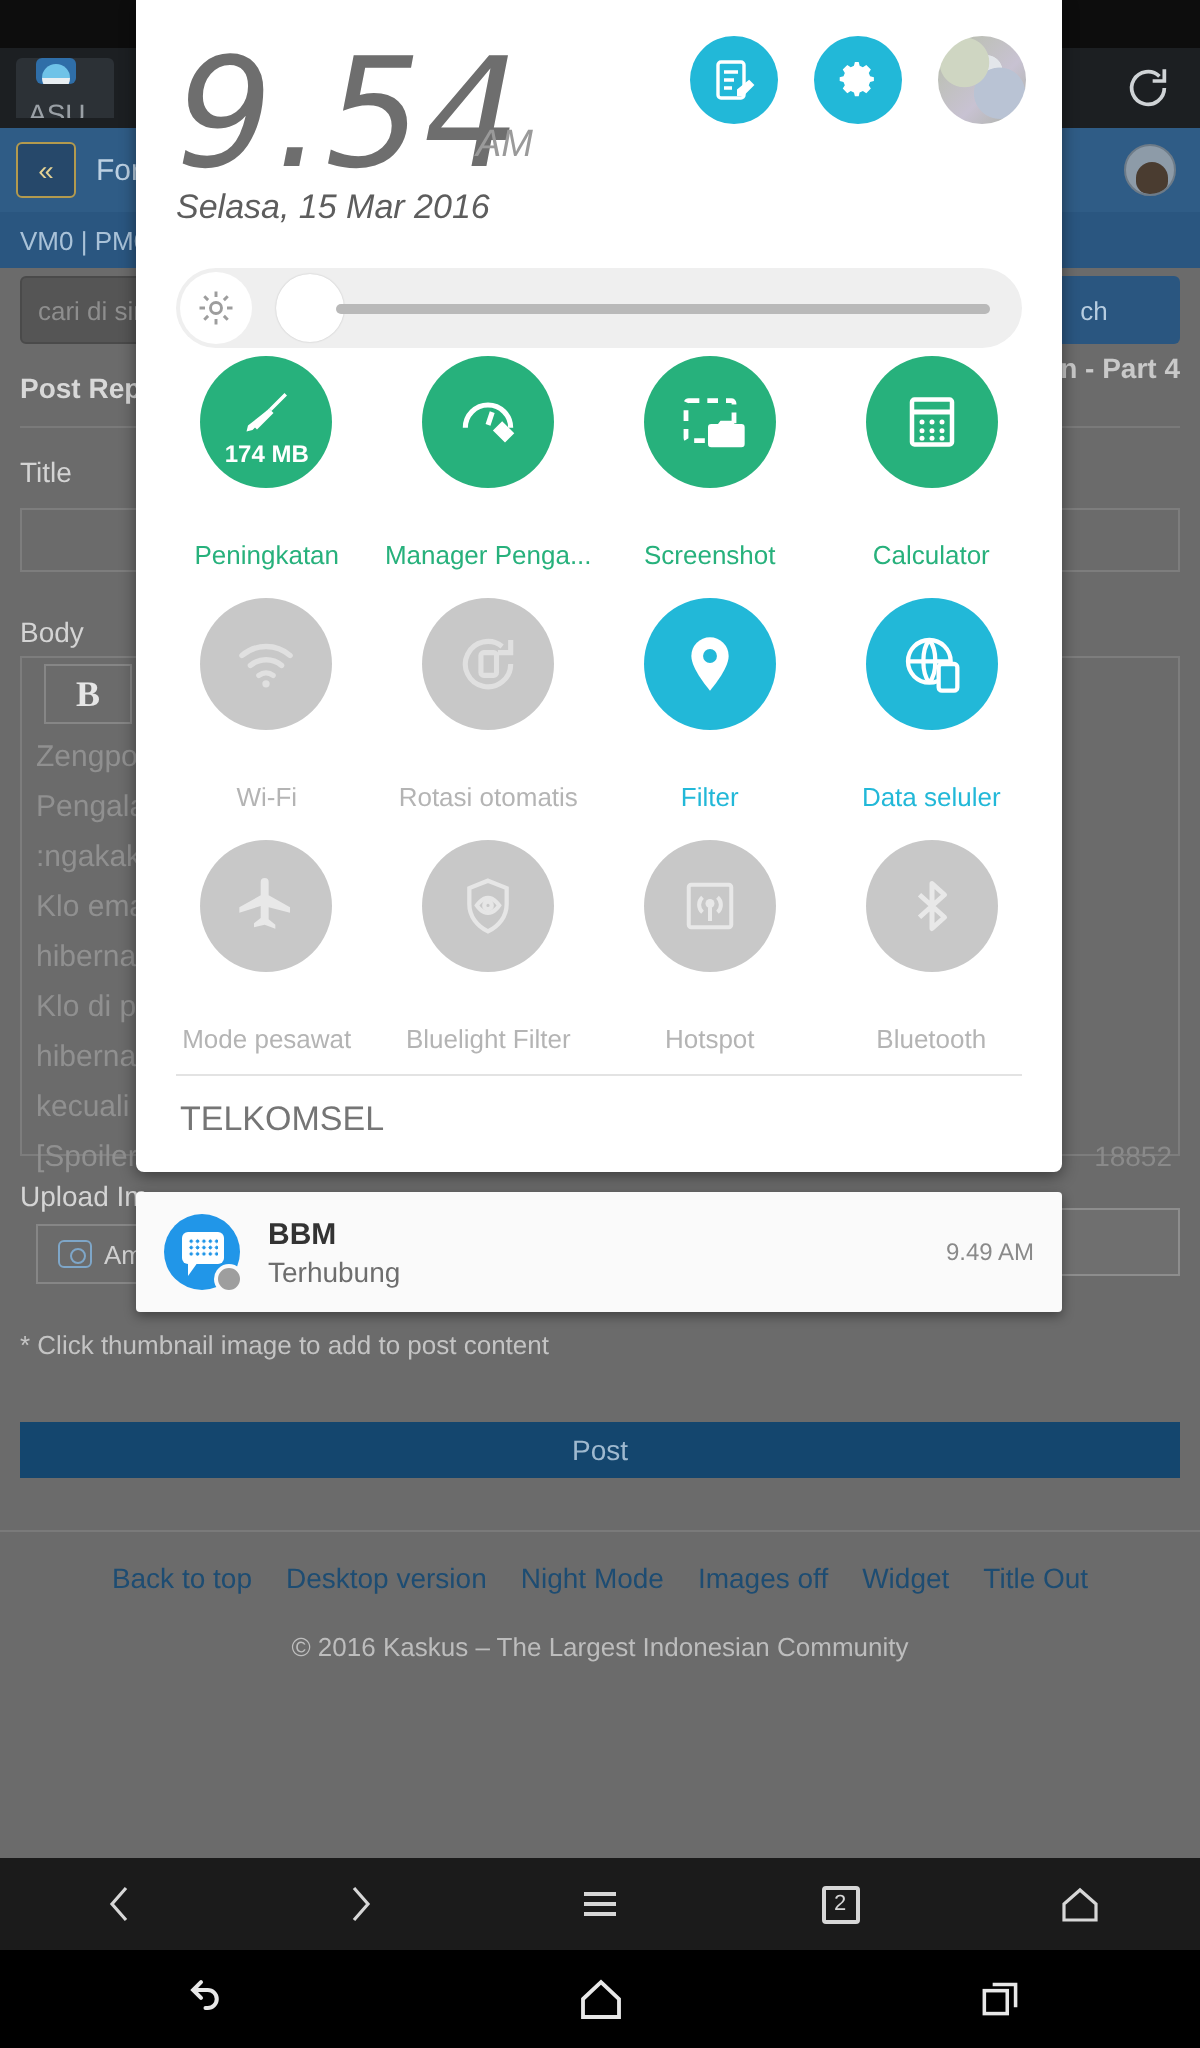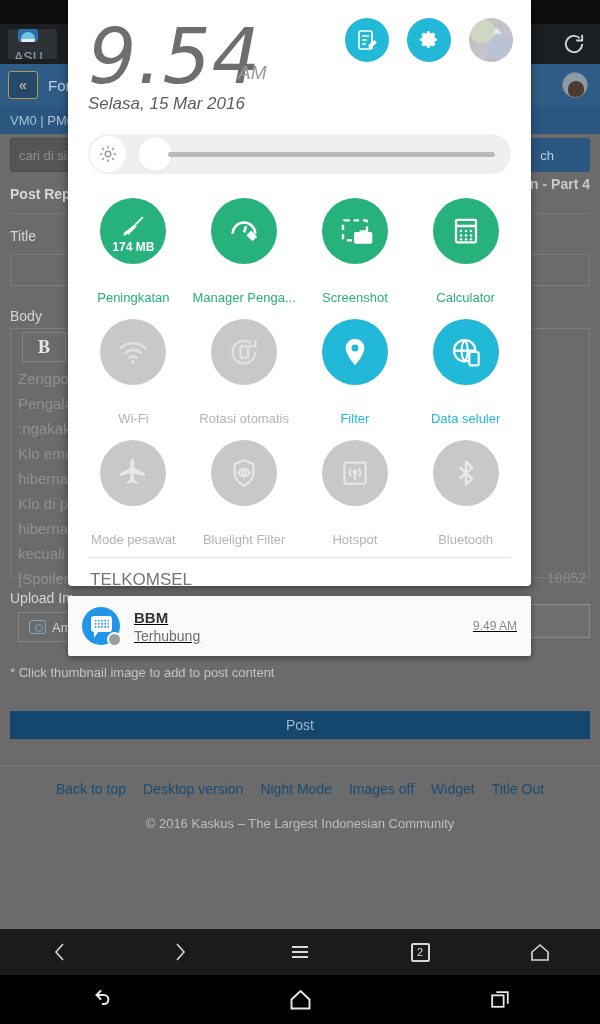--- a/index.html
+++ b/index.html
@@ -192,21 +192,21 @@
     margin-left: 2px; position: relative; flex: 0 0 auto;
   }
   .bright-thumb {
     width: 34px; height: 34px; border-radius: 50%; background: #fff;
     margin-left: 12px; flex: 0 0 auto; box-shadow: 0 0 1px rgba(0,0,0,.2);
   }
   .bright-track {
     flex: 1; height: 5px; background: #b9b9b9; border-radius: 3px; margin: 0 16px 0 -4px;
   }
 
-  .tiles { padding: 24px 10px 0; }
+  .tiles { padding: 4px 10px 0; }
   .tile-row { display: flex; }
   .tile { flex: 1; display: flex; flex-direction: column; align-items: center; }
   .tile-circle {
     width: 66px; height: 66px; border-radius: 50%;
     display: flex; align-items: center; justify-content: center;
     position: relative; color: #fff;
   }
   .tile-on-green { background: #27b17c; }
   .tile-on-cyan  { background: #22b8d8; }
   .tile-off      { background: #c8c8c8; }
@@ -227,21 +227,21 @@
     font-size: 12px; font-weight: bold; color: #fff;
   }
 
   .qs-sep { margin: 10px 20px 0; height: 1px; background: #e3e3e3; }
   .carrier { padding: 12px 22px 0; color: #757575; font-size: 17px; }
 
   
   .notif-card {
     position: absolute; left: 68px; top: 596px; width: 463px; height: 60px;
     background: #fafafa; border-radius: 2px; box-shadow: 0 2px 6px rgba(0,0,0,.4);
-    display: flex; align-items: center; padding: 0 14px; text-decoration: underline;
+    display: flex; align-items: center; padding: 0 14px;
   }
   .notif-icon {
     width: 38px; height: 38px; border-radius: 50%; background: #2196e8;
     position: relative; flex: 0 0 auto;
   }
   .bbm-bubble {
     position: absolute; left: 9px; top: 9px; width: 21px; height: 16px;
     background: #fff; border-radius: 3px;
   }
   .bbm-bubble::after {

